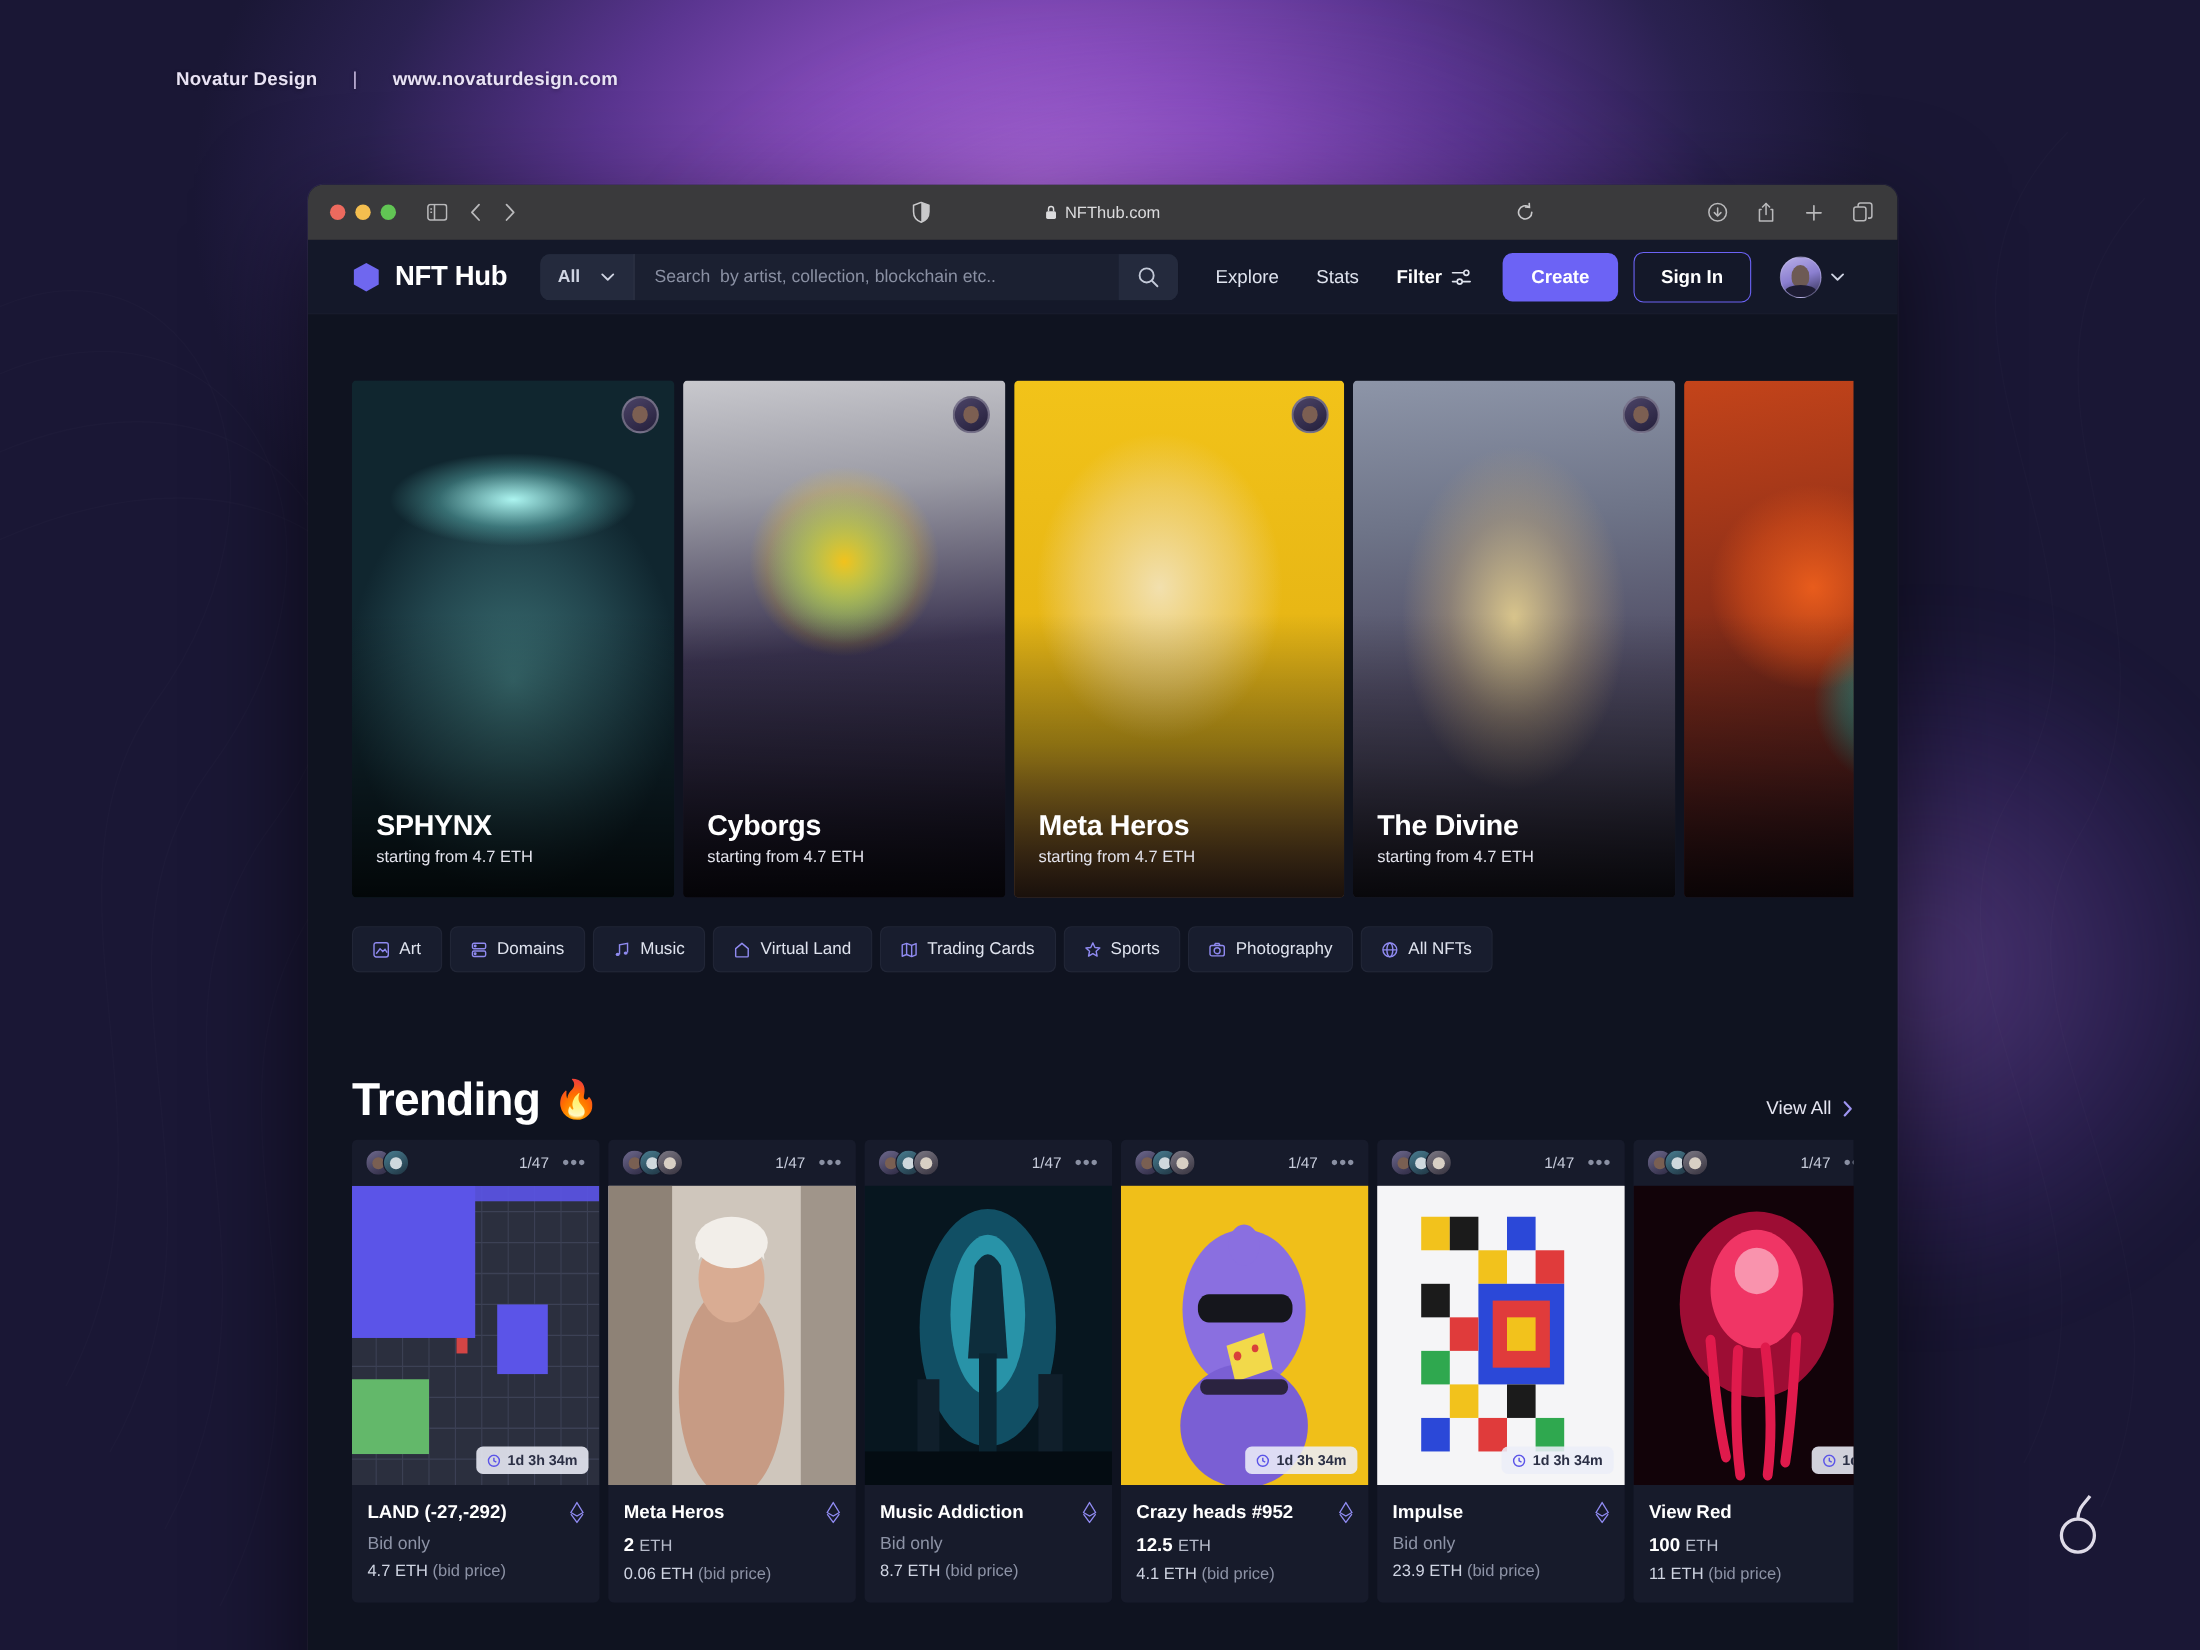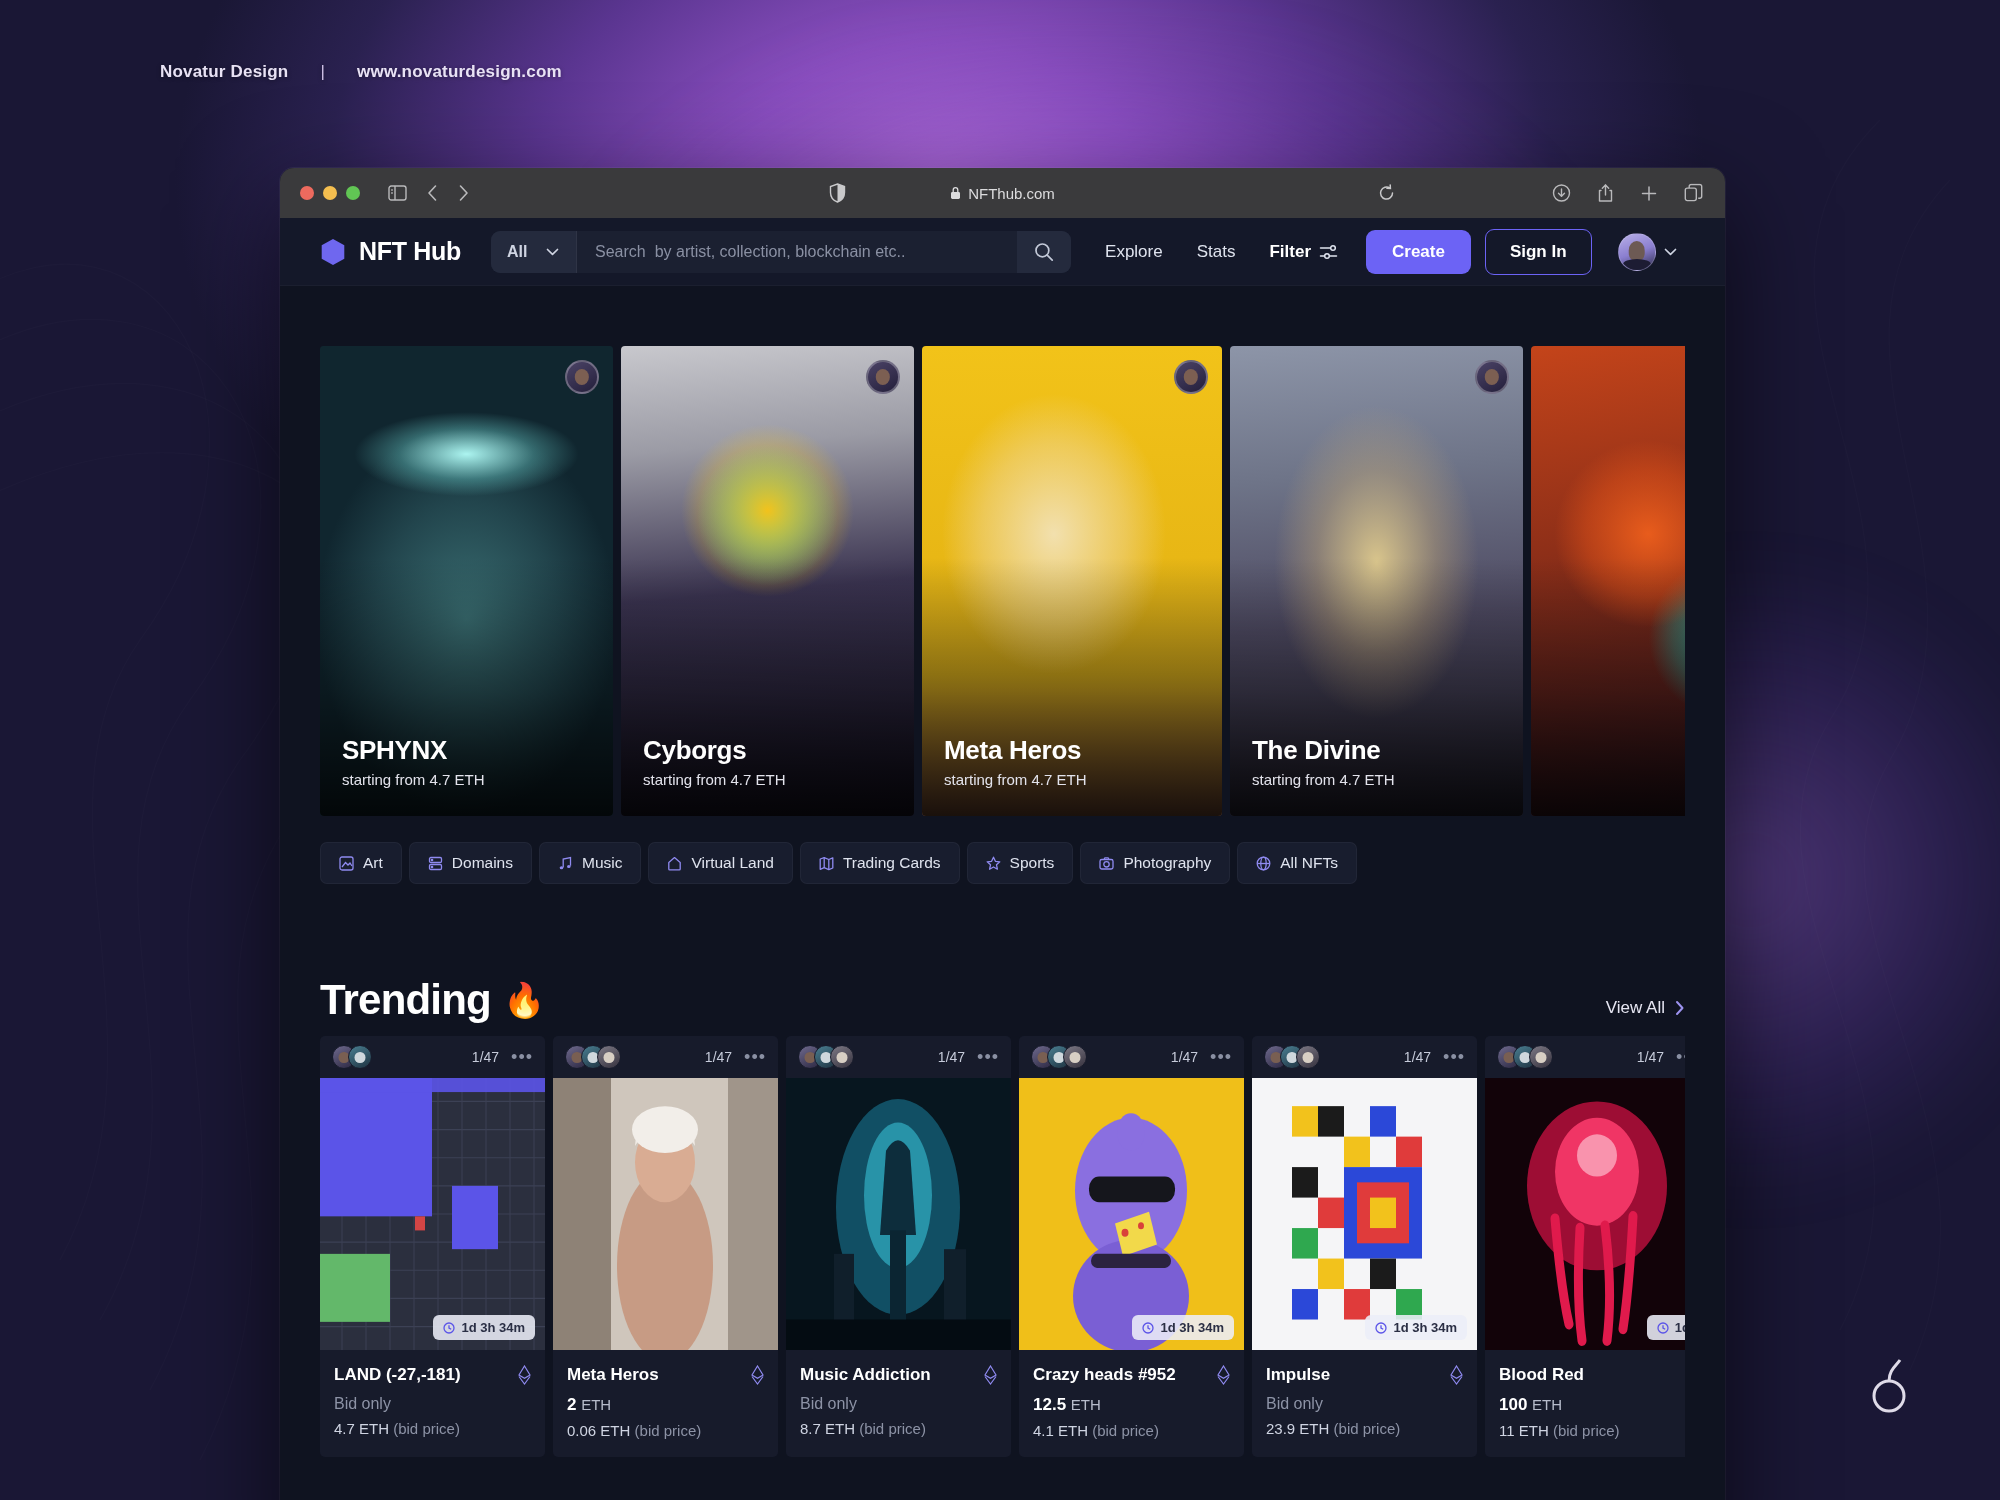--- a/index.html
+++ b/index.html
@@ -643,21 +643,21 @@
             <div class="timer">
               <svg width="12" height="12" viewBox="0 0 12 12" fill="none" stroke="#5b54e8" stroke-width="1.3">
                   <circle cx="6" cy="6" r="5"></circle>
                   <polyline points="6,3.2 6,6 8.2,7.2"></polyline>
                 </svg>
               <span>1d 3h 34m</span>
             </div>
           </div>
           <div class="tcard-body">
             <div class="tcard-name-row">
-              <span class="tcard-name">LAND (-27,-181)</span>
+              <span class="tcard-name">LAND (-27,-292)</span>
               <svg class="eth-ic" width="13" height="20" viewBox="0 0 13 20" fill="none" stroke="currentColor" stroke-width="1.2">
                   <polygon points="6.5,1 12,10 6.5,13.2 1,10"></polygon>
                   <polyline points="1,11.5 6.5,19 12,11.5"></polyline>
                 </svg>
             </div>
             <div class="tcard-price bid">Bid only</div>
             <div class="tcard-bid">
               <span>4.7 ETH</span>
               <span class="mut">(bid price)</span>
             </div>
@@ -866,21 +866,21 @@
             <div class="timer">
               <svg width="12" height="12" viewBox="0 0 12 12" fill="none" stroke="#5b54e8" stroke-width="1.3">
                   <circle cx="6" cy="6" r="5"></circle>
                   <polyline points="6,3.2 6,6 8.2,7.2"></polyline>
                 </svg>
               <span>1d</span>
             </div>
           </div>
           <div class="tcard-body">
             <div class="tcard-name-row">
-              <span class="tcard-name">Blood Red</span>
+              <span class="tcard-name">View Red</span>
             </div>
             <div class="tcard-price">
               <span>100</span>
               <span class="unit">ETH</span>
             </div>
             <div class="tcard-bid">
               <span>11 ETH</span>
               <span class="mut">(bid price)</span>
             </div>
           </div>

